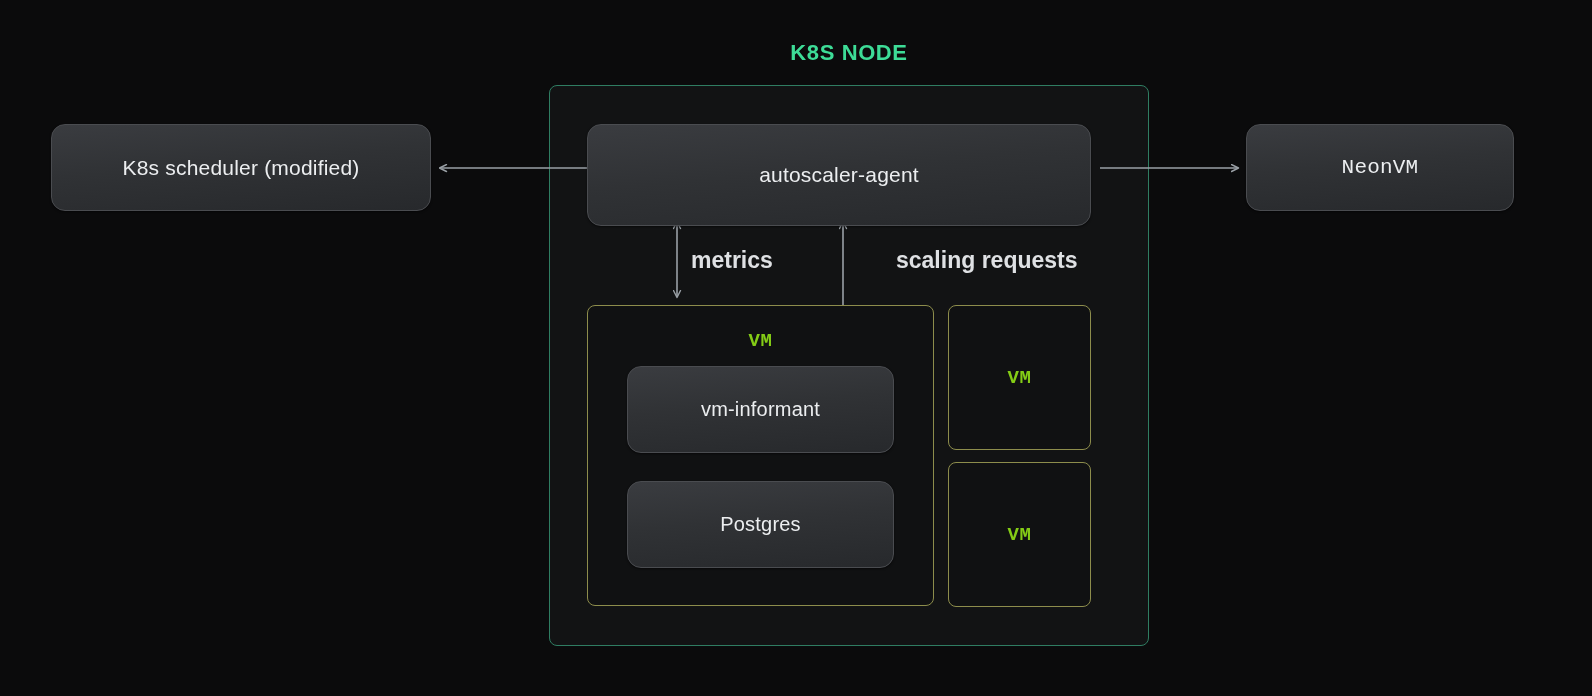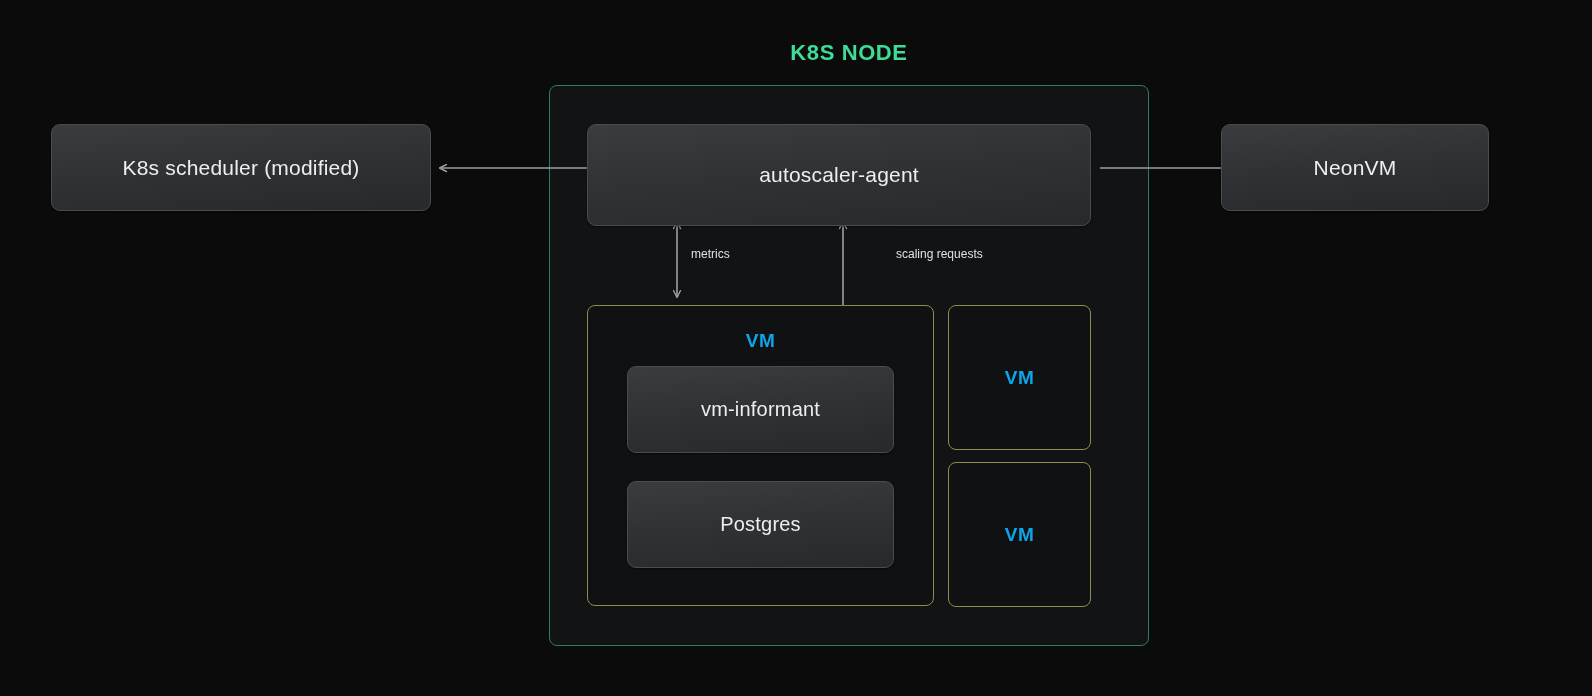--- a/index.html
+++ b/index.html
@@ -41,50 +41,51 @@
     width: 600px;
     height: 561px;
     border: 1.5px solid #2f7d62;
     border-radius: 8px;
     background: #121314;
   }
 
   
   .svc-box {
     position: absolute;
-    border-radius: 9px;
+    border-radius: 14px;
     border: 1px solid #4a4c50;
     background: linear-gradient(175deg, #3a3c40 0%, #303235 45%, #27292c 100%);
     color: #eceef0;
     display: flex;
     align-items: center;
     justify-content: center;
     font-size: 21px;
     letter-spacing: 0.2px;
     box-shadow: 0 1px 2px rgba(0,0,0,.5);
   }
 
   #box-scheduler { left: 51px;   top: 124px; width: 380px; height: 87px; }
   #box-agent     { left: 587px;  top: 124px; width: 504px; height: 102px; }
-  #box-neonvm    { left: 1221px; top: 124px; width: 268px; height: 87px; }
+  #box-neonvm    { left: 1246px; top: 124px; width: 268px; height: 87px; font-family: Liberation Mono, monospace; }
   #box-informant { left: 627px;  top: 366px; width: 267px; height: 87px; font-size: 20px; }
   #box-postgres  { left: 627px;  top: 481px; width: 267px; height: 87px; font-size: 20px; }
 
   
   .vm-box {
     position: absolute;
     border: 1.2px solid #8d8d4c;
     border-radius: 8px;
     background: #101112;
   }
   .vm-label {
-    color: #0ea5e9;
+    color: #84cc16;
     font-size: 19px;
     font-weight: bold;
     letter-spacing: 0.5px;
+    font-family: Liberation Mono, monospace;
   }
 
   #vm-main {
     left: 587px; top: 305px; width: 347px; height: 301px;
   }
   #vm-main .vm-label {
     position: absolute;
     left: 0; right: 0; top: 24px;
     text-align: center;
   }
@@ -98,22 +99,23 @@
     position: absolute;
     left: 0; top: 0;
     width: 1592px; height: 696px;
     pointer-events: none;
   }
 
   
   .arrow-caption {
     position: absolute;
     color: #dfe1e4;
-    font-size: 12px;
+    font-size: 23px;
     white-space: nowrap;
+    font-weight: bold;
   }
   #cap-metrics  { left: 691px; top: 247px; }
   #cap-scaling  { left: 896px; top: 247px; }
 </style>
 </head>
 <body>
 
 <div id="stage">
 
   <div class="node-title">K8S NODE</div>

